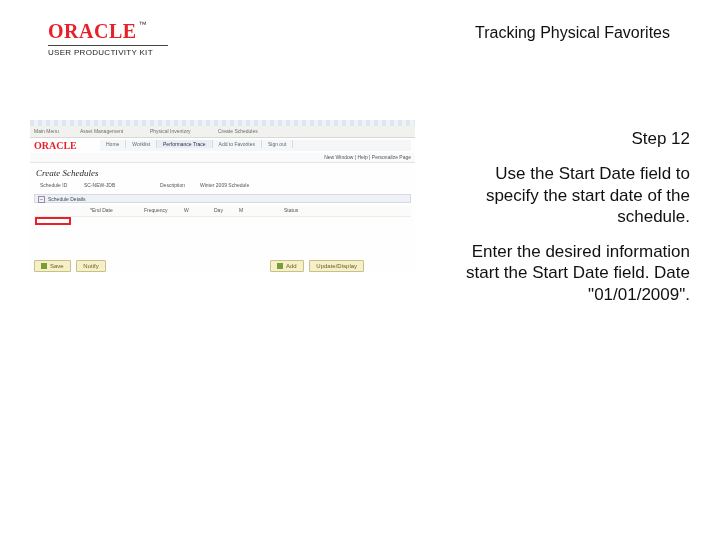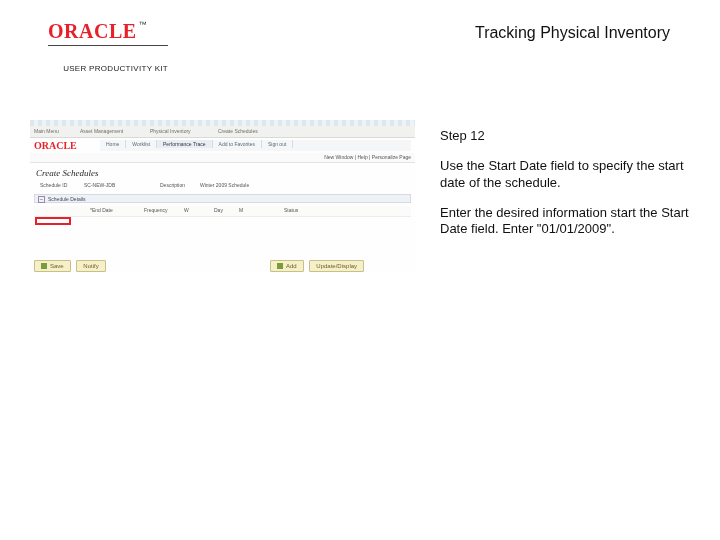--- a/index.html
+++ b/index.html
@@ -5,27 +5,27 @@
   * { box-sizing: border-box; margin: 0; padding: 0; }
   html, body { width: 720px; height: 540px; background: #fff; font-family: Arial, Helvetica, sans-serif; color: #111; }
   .page { width: 720px; height: 379px; position: relative; }
 
   
   .hdr { position: absolute; top: 20px; left: 0; right: 0; height: 40px; }
   .logo-wrap { position: absolute; left: 48px; top: 0; }
   .oracle-word { font-family: Georgia, "Times New Roman", serif; font-weight: bold; font-size: 20px; color: #E8202A; letter-spacing: 0.5px; display: inline-block; }
   .tm { font-size: 8px; vertical-align: top; color: #333; margin-left: 2px; }
   .logo-rule { width: 120px; height: 1px; background: #444; margin-top: 2px; }
-  .upk { font-size: 8px; letter-spacing: 0.3px; color: #222; margin-top: 18px; text-align: right; }
+  .upk { font-size: 8px; letter-spacing: 0.3px; color: #222; margin-top: 2px; }
   .title { position: absolute; right: 50px; top: 4px; font-size: 16px; color: #111; }
 
   
   .cols { position: absolute; top: 120px; left: 0; right: 0; height: 180px; }
   .shot { position: absolute; left: 30px; top: 0; width: 385px; height: 152px; }
-  .text-col { position: absolute; left: 440px; top: 8px; width: 250px; font-size: 13px; line-height: 1.25; }
+  .text-col { position: absolute; left: 440px; top: 8px; width: 250px; font-size: 17px; line-height: 1.25; text-align: right; }
   .text-col p { margin-bottom: 14px; }
   .bold { font-weight: normal; }
 
   
   .ss { width: 385px; height: 152px; background: #fefefe; position: relative; font-size: 6px; color: #555; }
   .ss .topstrip { position: absolute; left: 0; right: 0; top: 0; height: 6px; background: repeating-linear-gradient(90deg,#dfe7ee 0 4px,#eef3f7 4px 8px); }
   .ss .nav { position: absolute; left: 0; right: 0; top: 6px; height: 12px; background: #f1f1ef; border-bottom: 1px solid #d9d9d5; }
   .ss .nav .crumb { position: absolute; top: 2px; font-size: 5px; color: #6e6e66; }
   .ss .brand { position: absolute; left: 4px; top: 20px; font-family: Georgia,serif; font-weight: bold; font-size: 10px; color: #E8202A; }
   .ss .tabs { position: absolute; left: 70px; right: 4px; top: 20px; height: 11px; background: #f4f6f8; }
@@ -49,21 +49,21 @@
 <body>
 
 <div class="page">
 
   <div class="hdr">
     <div class="logo-wrap">
       <span class="oracle-word">ORACLE</span><span class="tm">™</span>
       <div class="logo-rule"></div>
       <div class="upk">USER PRODUCTIVITY KIT</div>
     </div>
-    <div class="title">Tracking Physical Inventory</div>
+    <div class="title">Tracking Physical Favorites</div>
   </div>
 
   <div class="cols">
 
     <div class="shot">
       <div class="ss">
         <div class="topstrip"></div>
         <div class="nav">
           <span class="crumb" style="left:4px">Main Menu</span>
           <span class="crumb" style="left:50px">Asset Management</span>
@@ -105,18 +105,18 @@
         </div>
       </div>
     </div>
 
     <div class="text-col">
       <p>Step 12</p>
       <p>
         <span>Use the </span><span class="bold">Start Date</span><span> field to specify the start date of the schedule.</span>
       </p>
       <p>
-        <span>Enter the desired information start the </span><span class="bold">Start Date</span><span> field. Enter </span><span class="bold">"01/01/2009"</span><span>.</span>
+        <span>Enter the desired information start the </span><span class="bold">Start Date</span><span> field. Date </span><span class="bold">"01/01/2009"</span><span>.</span>
       </p>
     </div>
 
   </div>
 </div>
 
 </body></html>

